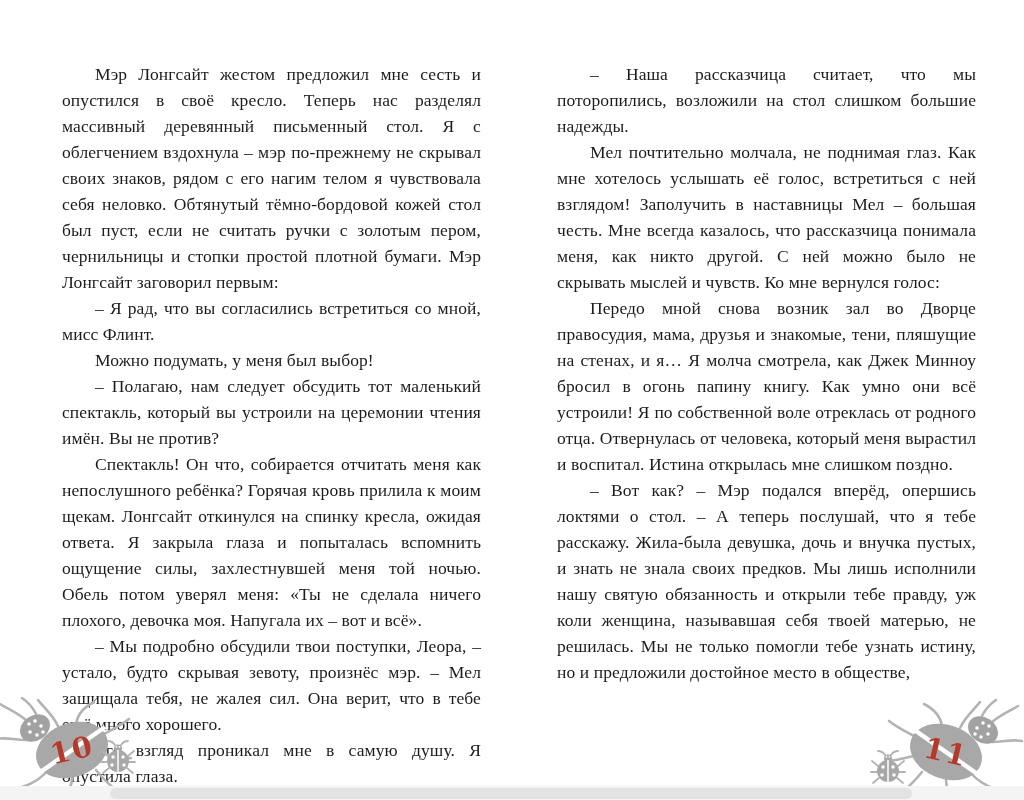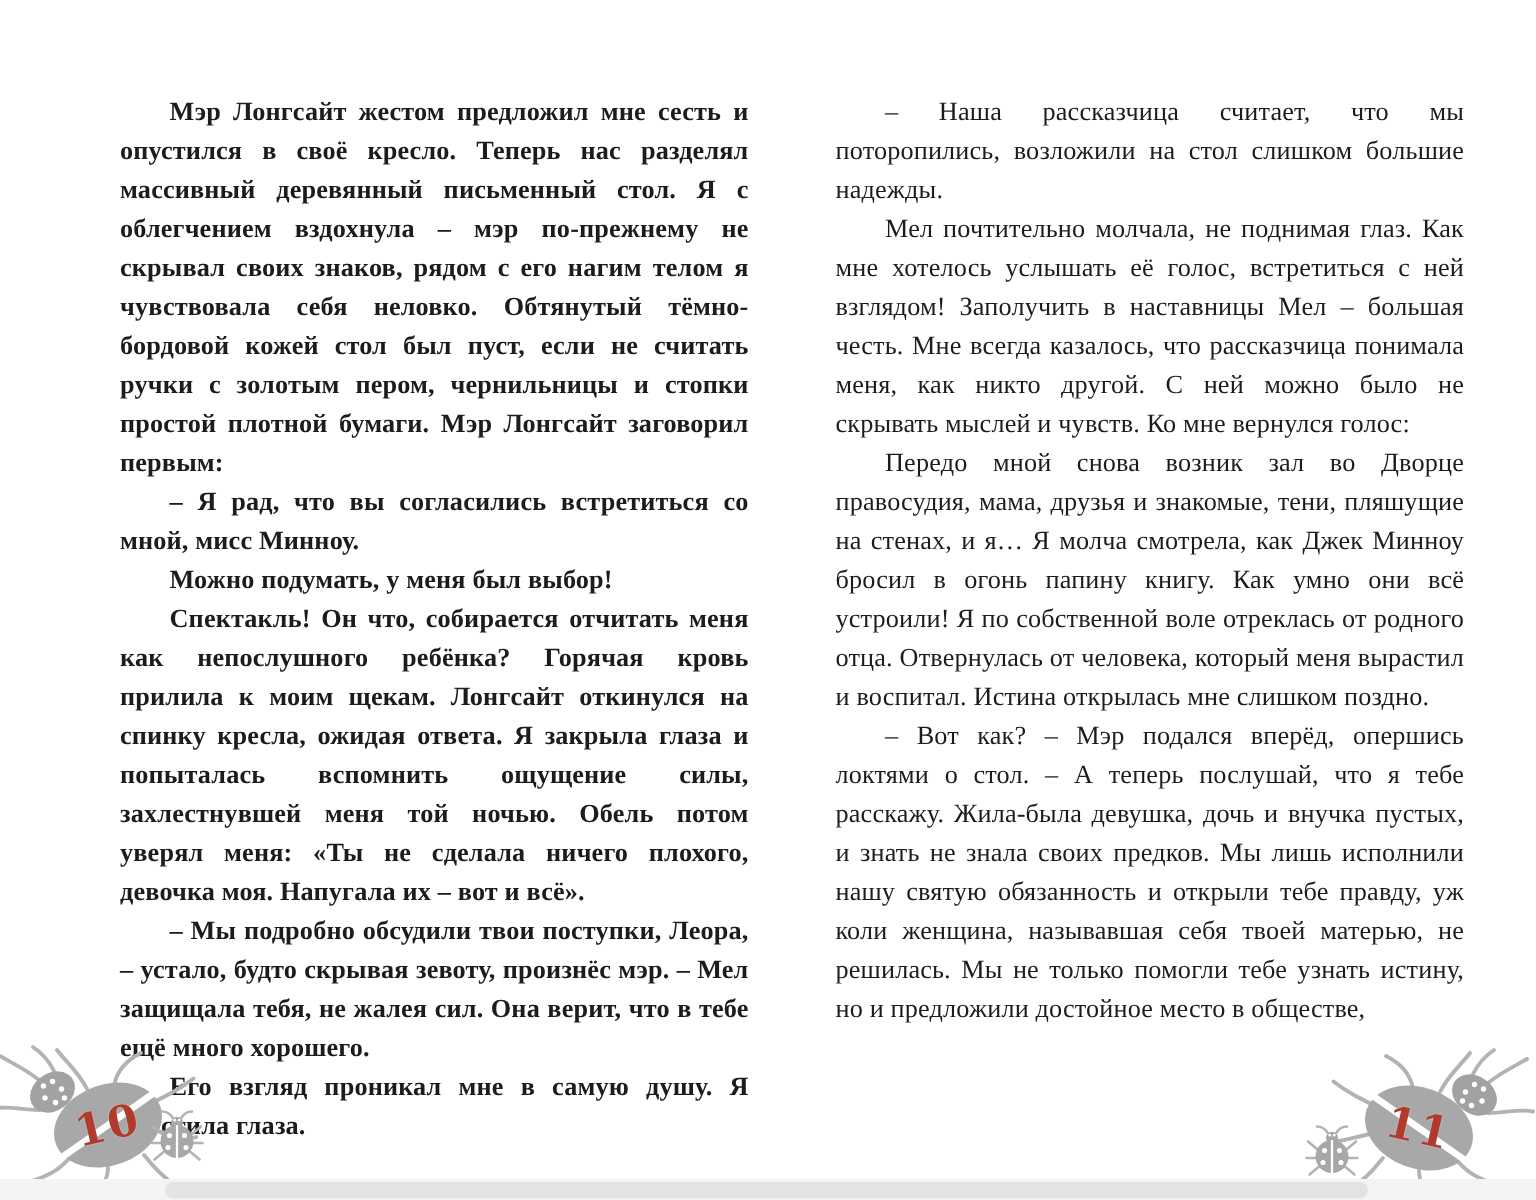--- a/index.html
+++ b/index.html
@@ -19,21 +19,21 @@
   }
   .page-text{
     position:absolute;
     top:61px;
     width:419px;
     text-align:justify;
     font-size:17.5px;
     line-height:26px;
     letter-spacing:0.1px;
   }
-  .page-text.left{left:80px;font-weight:bold;}
+  .page-text.left{left:62px;}
   .page-text.right{left:557px;}
   .para{
     margin:0;
     text-indent:33px;
     hyphens:auto;
     -webkit-hyphens:auto;
   }
   .ornament{
     position:absolute;
     width:150px;height:106px;
@@ -65,22 +65,23 @@
     width:802px;height:11px;
     border-radius:6px;
     background:var(--bar);
   }
 </style>
 </head>
 <body>
 
 <section class="page-text left">
     <p class="para" lang="ru">Мэр Лонгсайт жестом предложил мне сесть и опустился в своё кресло. Теперь нас разделял массивный деревянный письменный стол. Я с облегчением вздохнула – мэр по-прежнему не скрывал своих знаков, рядом с его нагим телом я чувствовала себя неловко. Обтянутый тёмно-бордовой кожей стол был пуст, если не считать ручки с золотым пером, чернильницы и стопки простой плотной бумаги. Мэр Лонгсайт заговорил первым:</p>
-    <p class="para" lang="ru">– Я рад, что вы согласились встретиться со мной, мисс Минноу.</p>
+    <p class="para" lang="ru">– Я рад, что вы согласились встретиться со мной, мисс Флинт.</p>
     <p class="para" lang="ru">Можно подумать, у меня был выбор!</p>
+    <p class="para" lang="ru">– Полагаю, нам следует обсудить тот маленький спектакль, который вы устроили на церемонии чтения имён. Вы не против?</p>
     <p class="para" lang="ru">Спектакль! Он что, собирается отчитать меня как непослушного ребёнка? Горячая кровь прилила к моим щекам. Лонгсайт откинулся на спинку кресла, ожидая ответа. Я закрыла глаза и попыталась вспомнить ощущение силы, захлестнувшей меня той ночью. Обель потом уверял меня: «Ты не сделала ничего плохого, девочка моя. Напугала их – вот и всё».</p>
     <p class="para" lang="ru">– Мы подробно обсудили твои поступки, Леора, – устало, будто скрывая зевоту, произнёс мэр. – Мел защищала тебя, не жалея сил. Она верит, что в тебе ещё много хорошего.</p>
     <p class="para" lang="ru">Его взгляд проникал мне в самую душу. Я опустила глаза.</p>
   </section>
 
 <section class="page-text right">
     <p class="para" lang="ru">– Наша рассказчица считает, что мы поторопились, возложили на стол слишком большие надежды.</p>
     <p class="para" lang="ru">Мел почтительно молчала, не поднимая глаз. Как мне хотелось услышать её голос, встретиться с ней взглядом! Заполучить в наставницы Мел – большая честь. Мне всегда казалось, что рассказчица понимала меня, как никто другой. С ней можно было не скрывать мыслей и чувств. Ко мне вернулся голос:</p>
     <p class="para" lang="ru">Передо мной снова возник зал во Дворце правосудия, мама, друзья и знакомые, тени, пляшущие на стенах, и я… Я молча смотрела, как Джек Минноу бросил в огонь папину книгу. Как умно они всё устроили! Я по собственной воле отреклась от родного отца. Отвернулась от человека, который меня вырастил и воспитал. Истина открылась мне слишком поздно.</p>
     <p class="para" lang="ru">– Вот как? – Мэр подался вперёд, опершись локтями о стол. – А теперь послушай, что я тебе расскажу. Жила-была девушка, дочь и внучка пустых, и знать не знала своих предков. Мы лишь исполнили нашу святую обязанность и открыли тебе правду, уж коли женщина, называвшая себя твоей матерью, не решилась. Мы не только помогли тебе узнать истину, но и предложили достойное место в обществе,</p>

